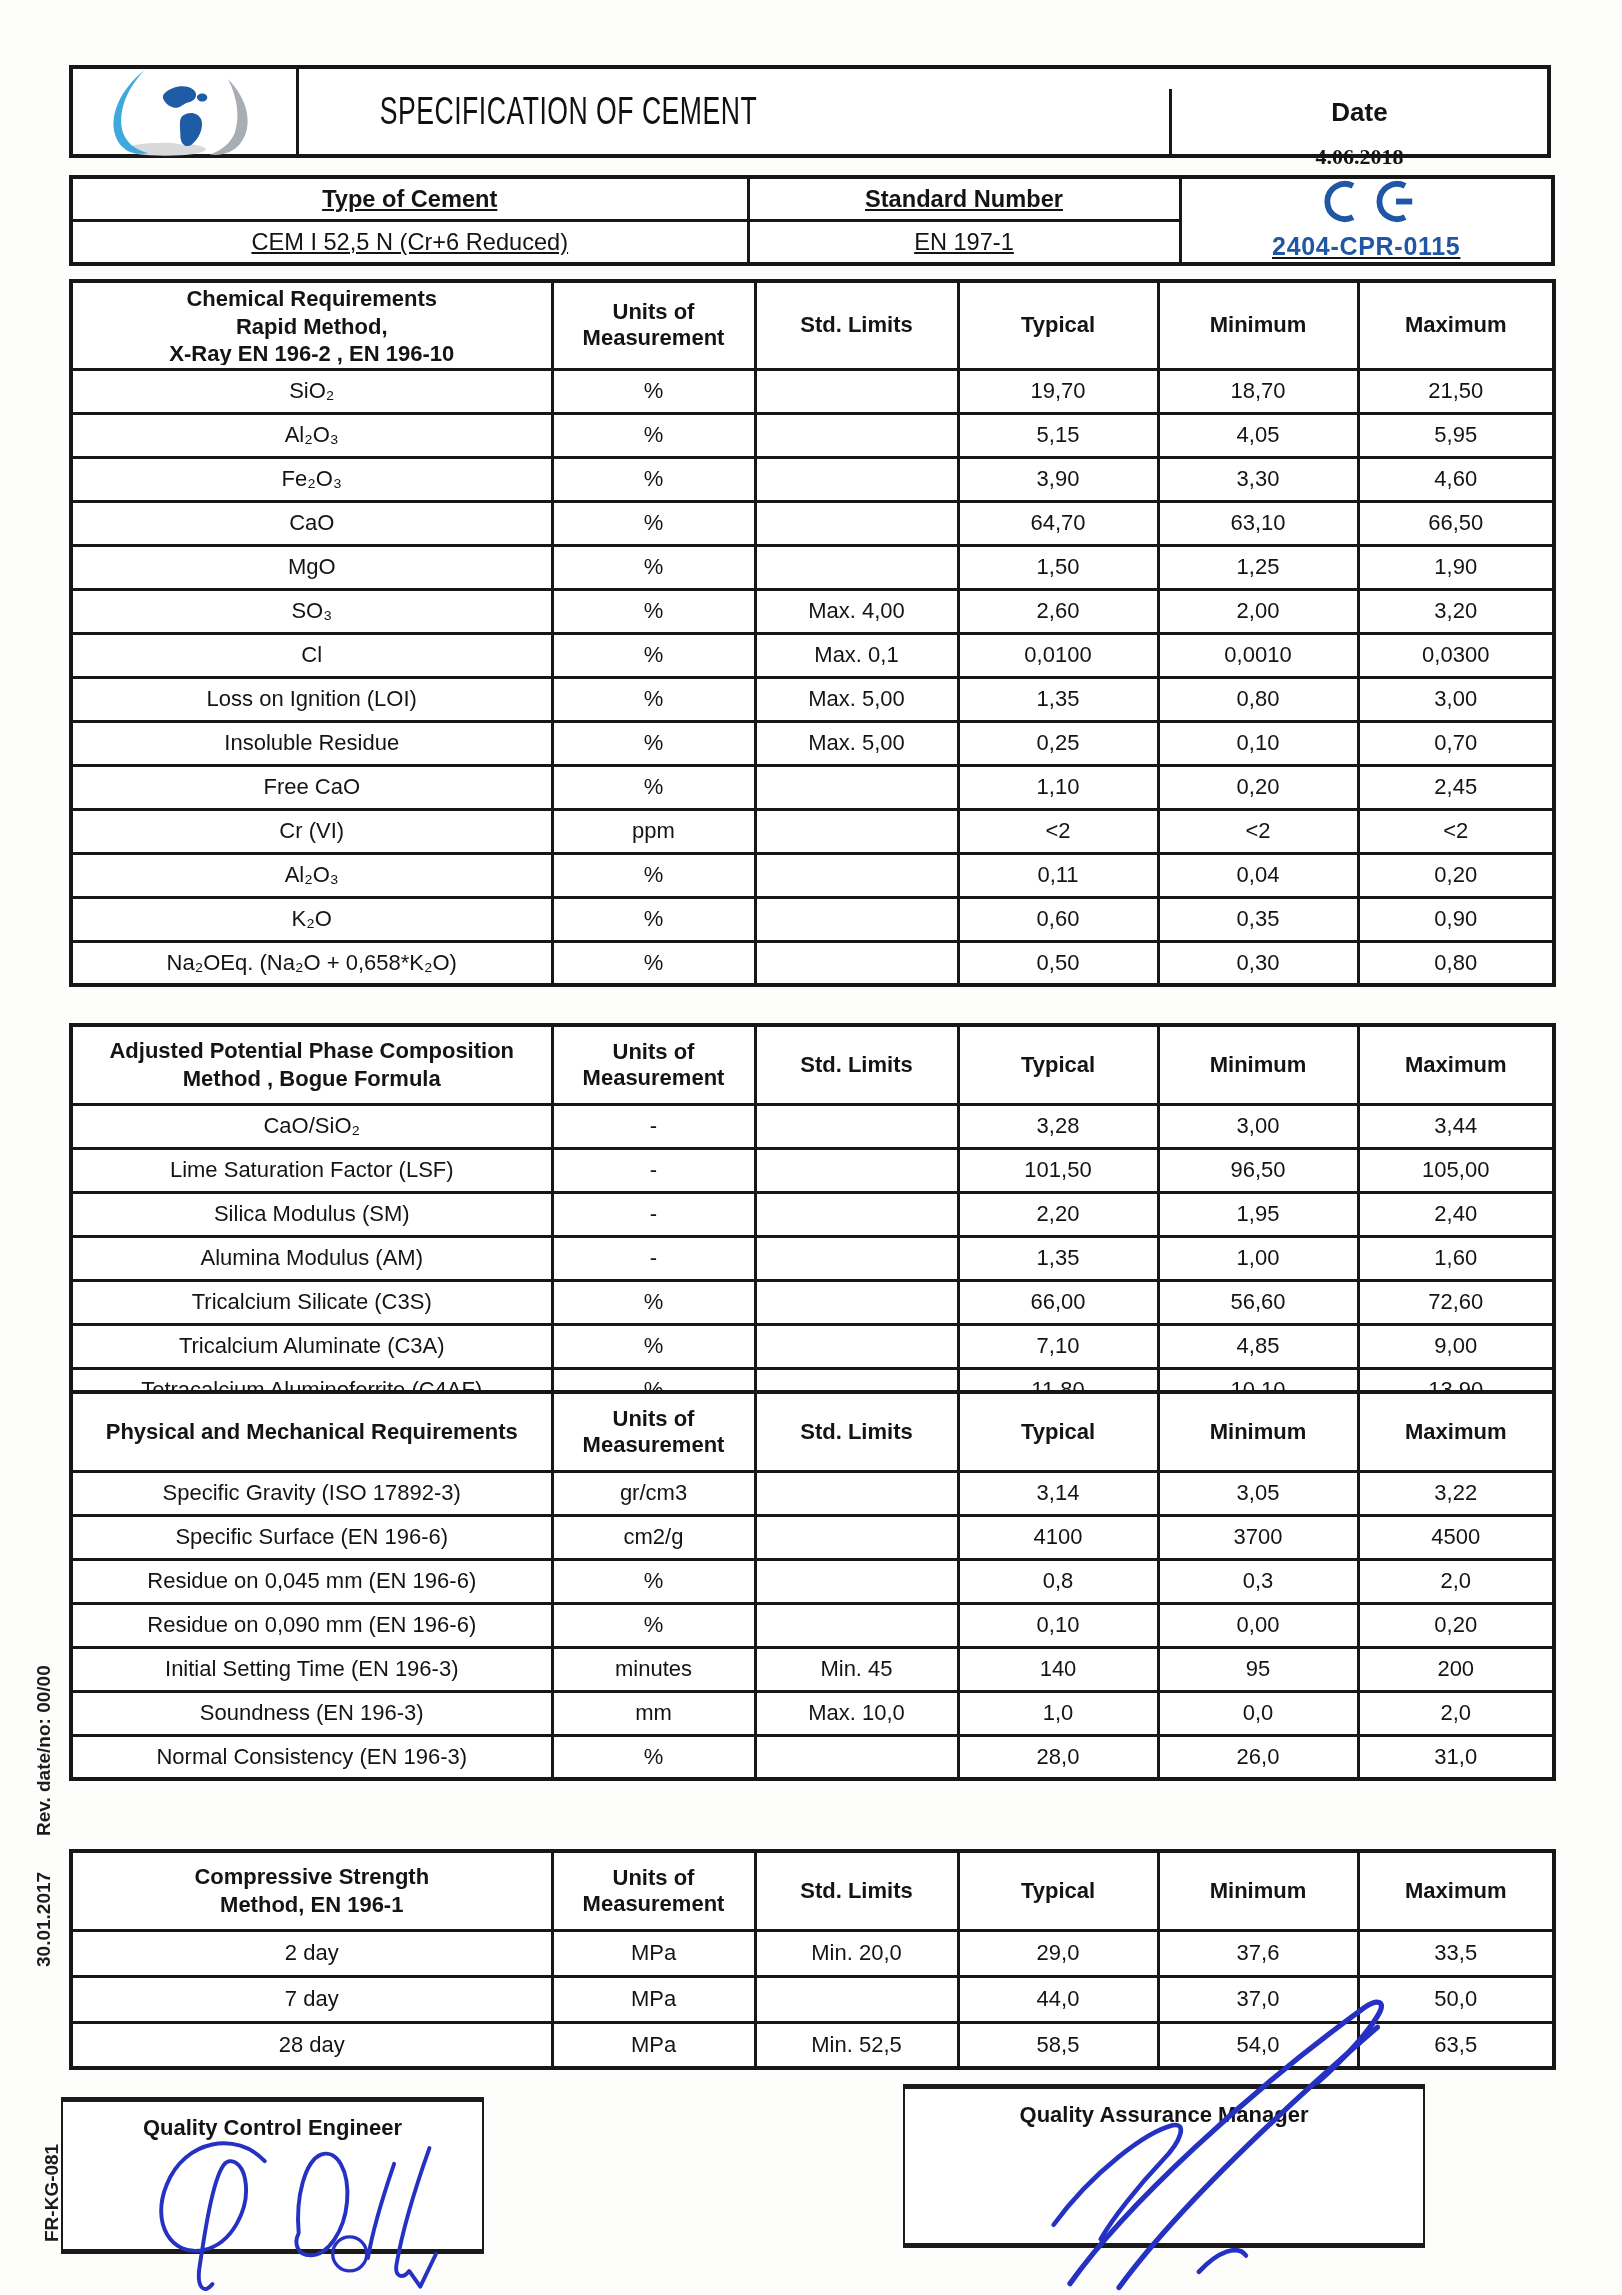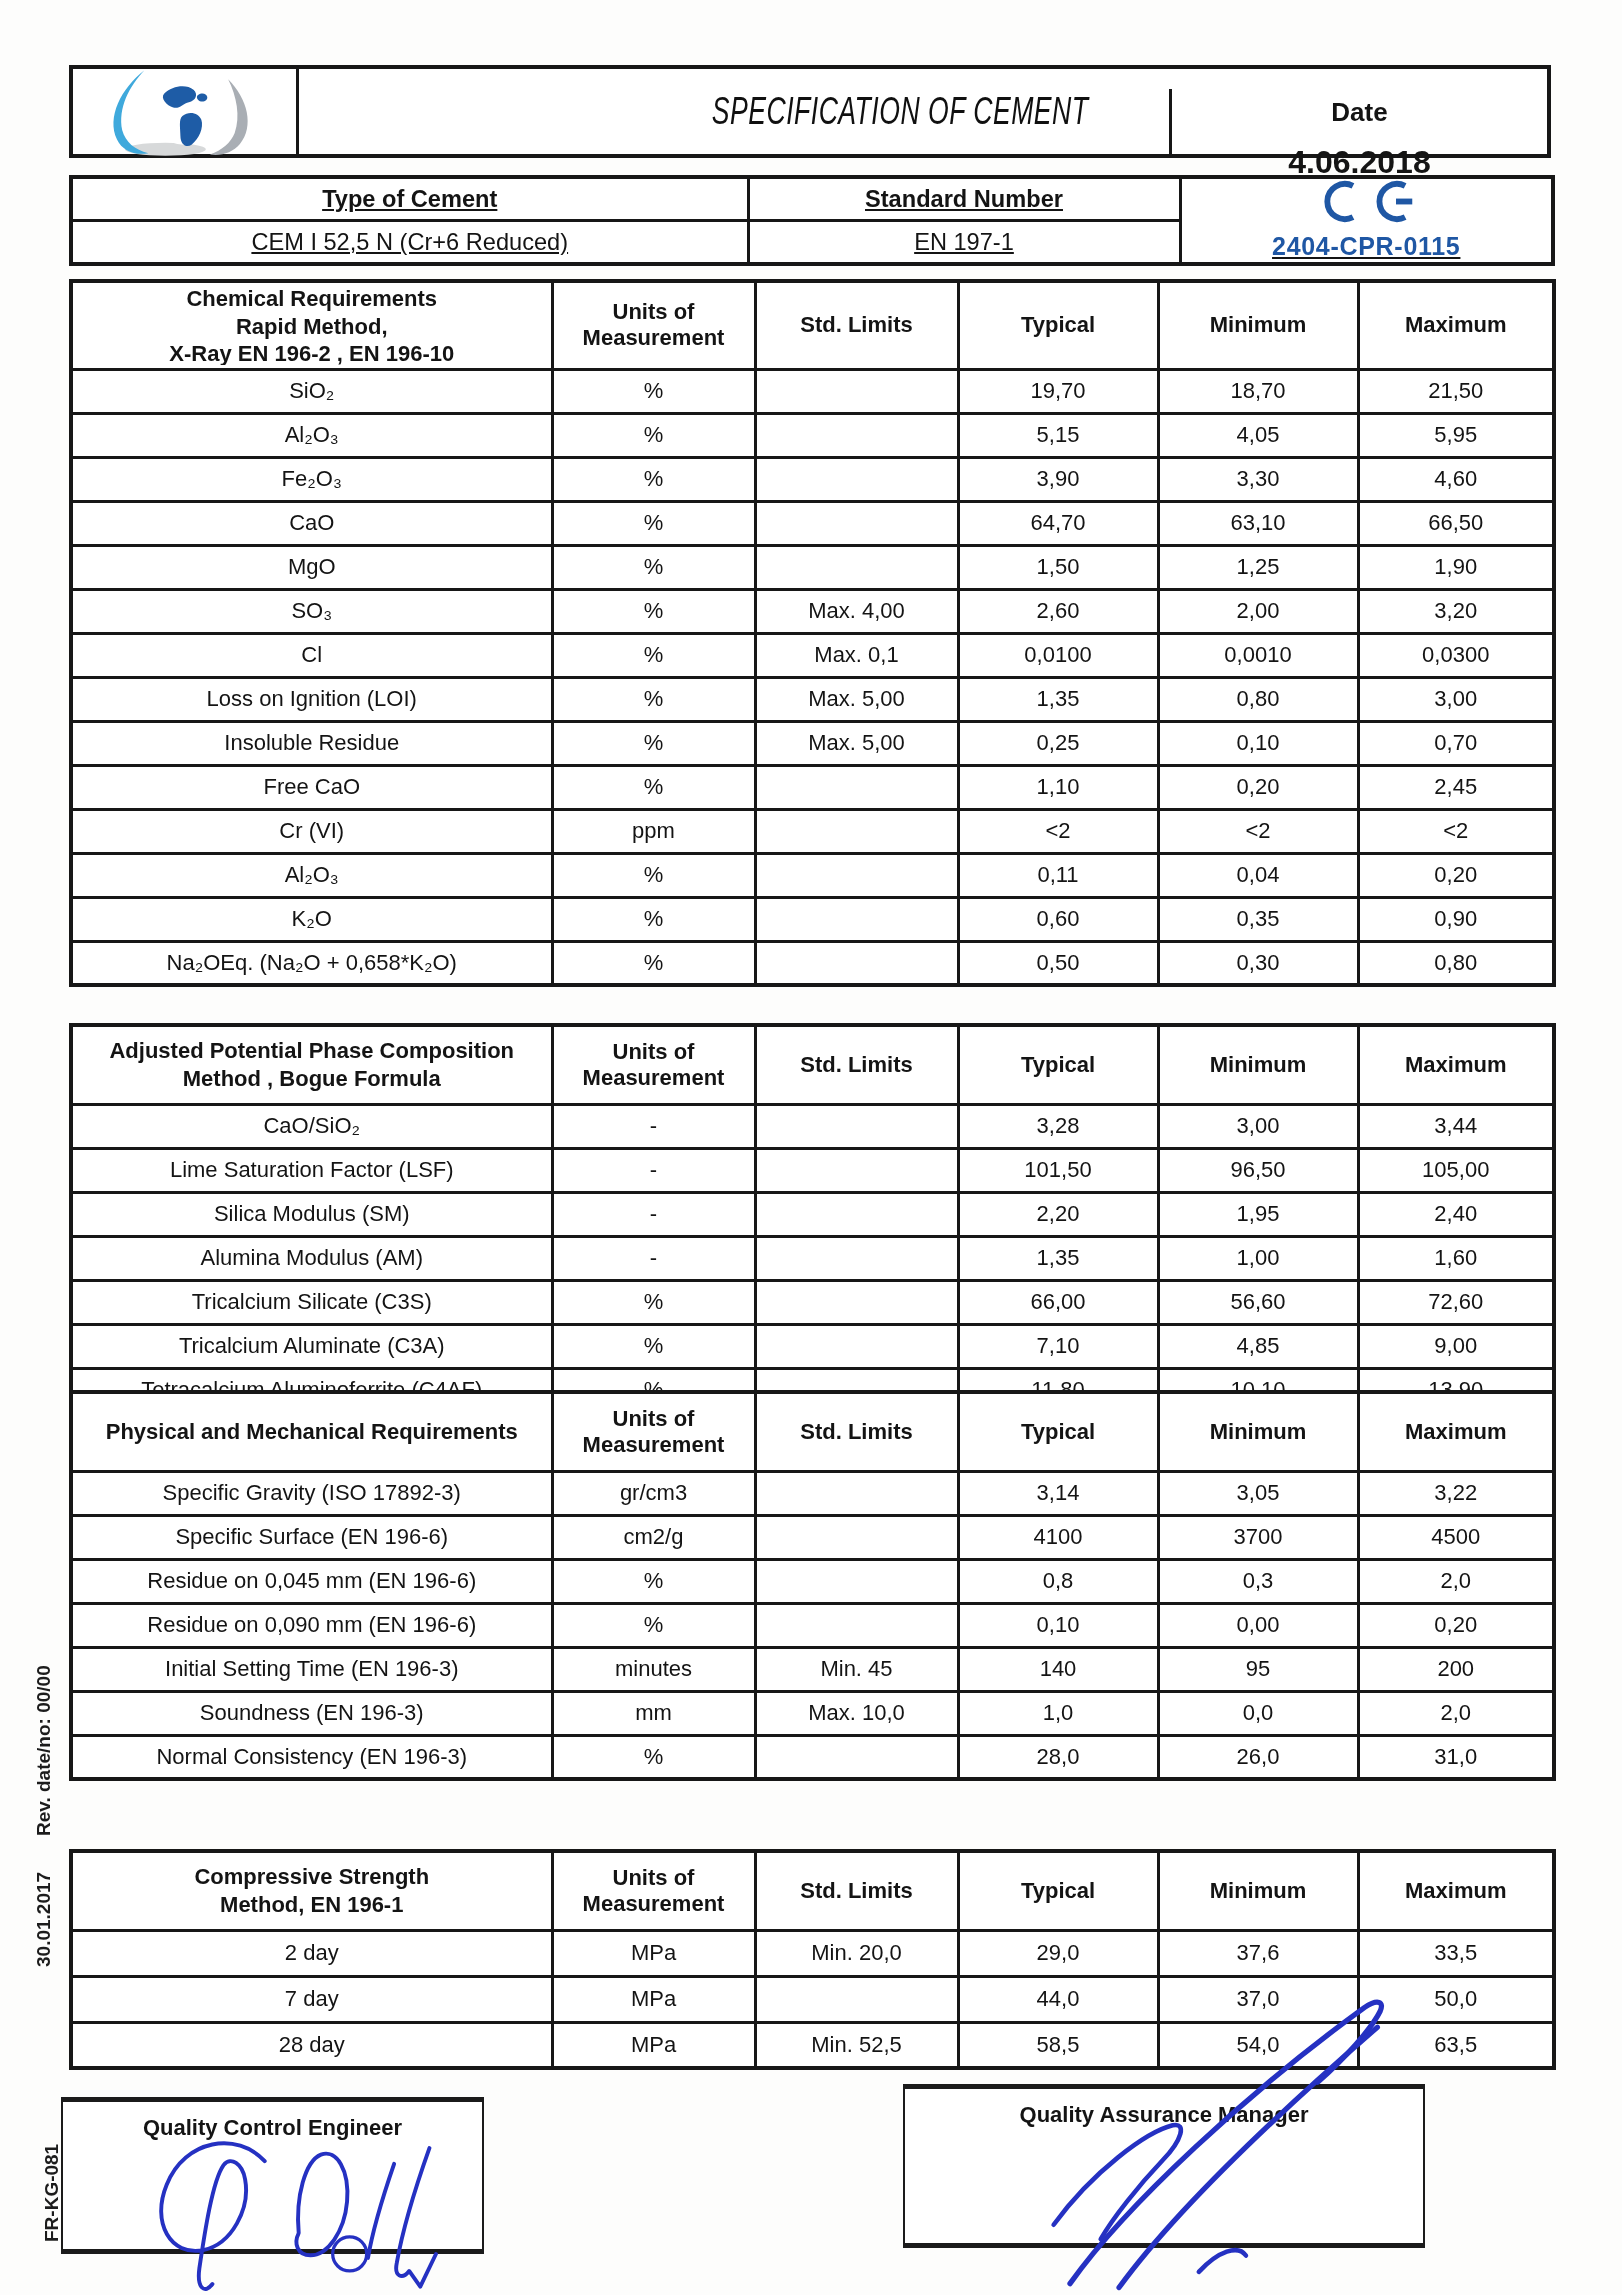--- a/index.html
+++ b/index.html
@@ -12,28 +12,28 @@
     overflow: hidden;
   }
   .abs { position:absolute; }
 
   
   .banner {
     left:69px; top:65px; width:1482px; height:93px;
     border:4.6px solid #171717; display:flex; background:#fff;
   }
   .banner .cell-logo { width:226px; border-right:3.3px solid #171717; display:flex; align-items:center; justify-content:center; }
-  .banner .cell-title { flex:1; display:flex; align-items:center; justify-content:flex-end;font-style:italic; }
+  .banner .cell-title { flex:1; display:flex; align-items:center; justify-content:flex-start; }
   .doc-title {
     font-size:38px; font-weight:400; white-space:nowrap;
     transform:scaleX(0.70); letter-spacing:0.7px; display:inline-block; color:#101010;
   }
   .banner .cell-date { width:378px; border-left:3.3px solid #171717; text-align:center; padding-top:7.9px;margin-top:20px; }
   .date-label { font-size:26px; font-weight:700; }
-  .date-value { font-size:32px; font-weight:700; margin-top:15.7px; }
+  .date-value { font-size:22px; font-weight:700; margin-top:15.7px;font-family:Liberation Serif, serif; }
 
   
   table { border-collapse:collapse; table-layout:fixed; width:1482px; background:#fff; }
   .grid { border:4.6px solid #171717; }
   .grid th, .grid td {
     border:3.3px solid #171717; border-top-width:3.9px; border-bottom-width:3.9px;
     text-align:center; vertical-align:middle; padding:1.3px 5.2px;
   }
   .grid th { font-size:22px; font-weight:700; }
   .grid td { font-size:22px; font-weight:400; }

